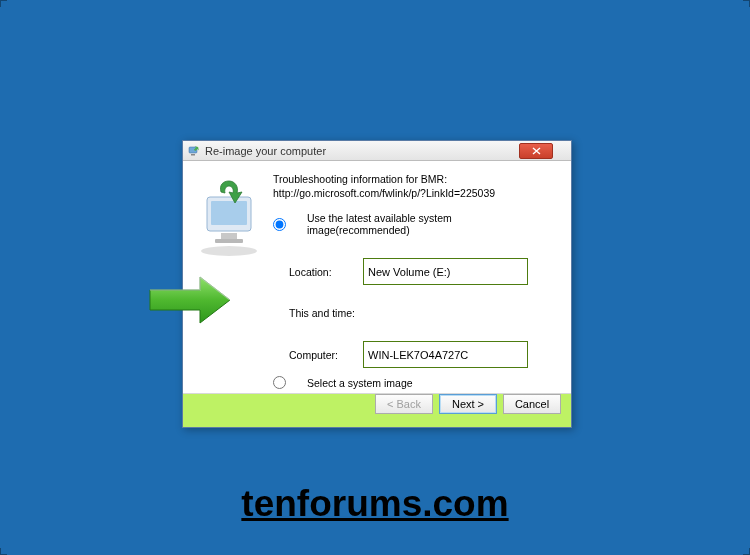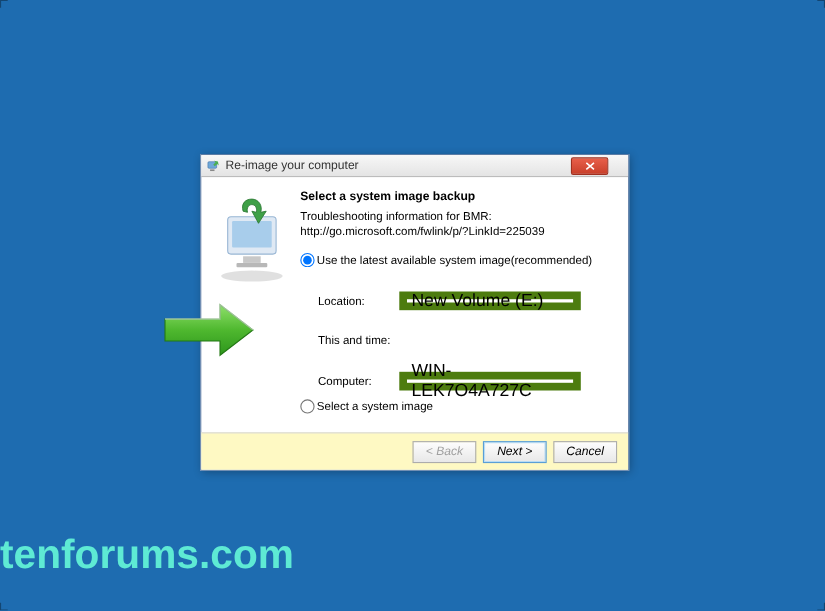--- a/index.html
+++ b/index.html
@@ -44,54 +44,55 @@
     }
     .graphic {
       width: 72px;
       display: flex; align-items: flex-start; justify-content: center;
       padding-top: 6px;
     }
     .content { flex: 1; padding-left: 8px; }
     .heading { font-weight: bold; font-size: 11px; margin-bottom: 6px; }
     .desc { font-size: 10.5px; line-height: 1.35; margin-bottom: 14px; color: #222; }
     .troubleshoot { font-size: 10.5px; line-height: 1.3; margin-bottom: 12px; }
-    .radio-row { display: flex; align-items: center; gap: 2px; margin-bottom: 6px; font-size: 10.5px; }
+    .radio-row { display: flex; align-items: center; gap: 21px; margin-bottom: 6px; font-size: 10.5px; }
     .radio-row input[type="radio"] { margin: 0; }
     .fields { margin-left: 16px; margin-bottom: 8px; }
     .field-row { display: flex; align-items: center; margin-bottom: 3px; font-size: 10.5px; margin-top: 22px; }
     .field-label { width: 74px; }
     .field-value {
-      flex: 1; border: 7px solid #4d7c0f; background: #fff;
-      padding: 1px 4px; height: 17px; font-size: 16px;
+      flex: 1; border: 1px solid #4d7c0f; background: #fff;
+      padding: 1px 4px; height: 27px; font-size: 11px;
       display: flex; align-items: center;
       max-width: 165px;
     }
     .footer {
       height: 34px;
       border-top: 1px solid #d8d8d8;
-      background: #fef9c3;
-      display: flex; align-items: center; justify-content: flex-end;
-      gap: 6px; padding: 0 10px; font-style: italic;
+      background: #bef264;
+      display: flex; align-items: flex-start; justify-content: flex-end;
+      gap: 6px; padding: 0 10px;
     }
     .btn {
       min-width: 58px; height: 20px;
       border: 1px solid #acacac;
       background: linear-gradient(to bottom, #fdfdfd, #e8e8e8);
       font-size: 11px; cursor: pointer;
       display: flex; align-items: center; justify-content: center;
       padding: 0 8px;
     }
     .btn.default { border: 1px solid #5a9ed6; box-shadow: 0 0 0 1px #b8dcf4 inset; }
     .btn.disabled { color: #a0a0a0; cursor: default; }
     .watermark {
       position: absolute;
       bottom: 30px; left: 0; right: 0;
-      text-align: left;
-      color: #5eead4; font-size: 37px; font-weight: 600;
+      text-align: center;
+      color: #000000; font-size: 37px; font-weight: 600;
       font-family: "Segoe UI", sans-serif;
+      text-decoration: underline;
     }
     .arrow-overlay {
       position: absolute;
       left: 146px; top: 273px;
       width: 88px; height: 54px;
       pointer-events: none;
       z-index: 10;
     }
     .corner { position: absolute; width: 7px; height: 7px; border: 1px solid rgba(0,0,0,0.35); }
     .corner.tl { top: 0; left: 0; border-right: none; border-bottom: none; }
@@ -129,21 +130,20 @@
       <svg width="68" height="78" viewBox="0 0 68 78">
         <ellipse cx="34" cy="72" rx="28" ry="5" fill="rgba(0,0,0,0.12)"></ellipse>
         <rect x="12" y="18" width="44" height="34" rx="3" fill="#dfe9f4" stroke="#98b6d4" stroke-width="1"></rect>
         <rect x="16" y="22" width="36" height="24" rx="1" fill="#a8cdeb"></rect>
         <rect x="26" y="54" width="16" height="6" fill="#c8c8c8"></rect>
         <rect x="20" y="60" width="28" height="4" rx="1" fill="#b8b8b8"></rect>
         <path d="M34 2 C40 2 44 8 42 14 L47 13 L40 24 L34 13 L38 14 C39 10 37 7 34 7 C31 7 29 10 30 14 L26 13 C24 6 28 2 34 2 Z" fill="#3fa047" stroke="#2d7a35" stroke-width="0.8"></path>
       </svg>
     </div>
     <div class="content">
-      <div class="heading">Select a system image backup</div>
       <div class="troubleshoot">
         <div>Troubleshooting information for BMR:</div>
         <div>http://go.microsoft.com/fwlink/p/?LinkId=225039</div>
       </div>
       <label class="radio-row">
         <input type="radio" name="img" checked="" style="">
         <span>Use the latest available system image(recommended)</span>
       </label>
       <div class="fields">
         <div class="field-row">

